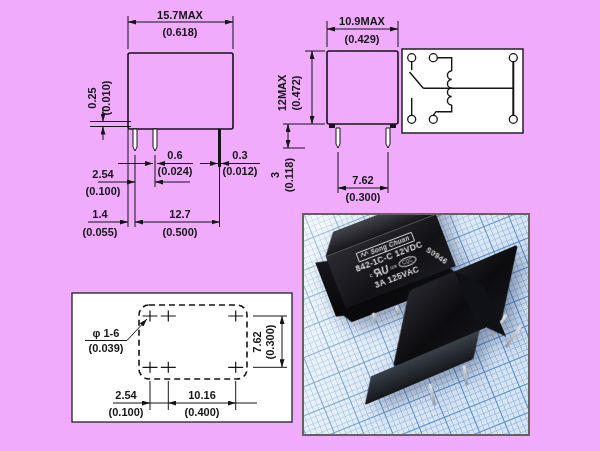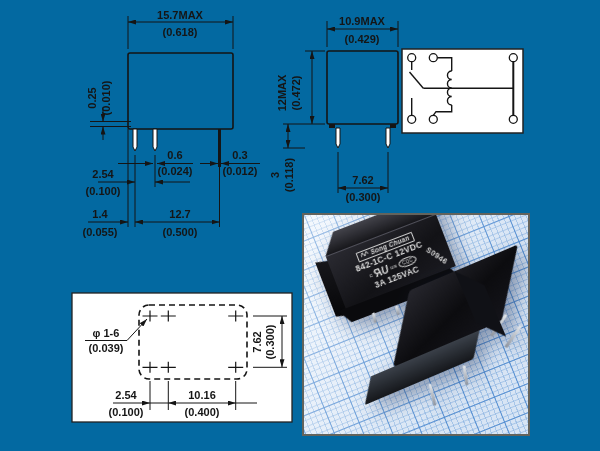--- a/index.html
+++ b/index.html
@@ -1,16 +1,16 @@
 <!DOCTYPE html>
 <html><head>
 <meta charset="utf-8">
 <style>
   html,body{margin:0;padding:0;background:#ffffff;}
-  #stage{position:relative;width:600px;height:451px;background:#0369a1;overflow:hidden;
+  #stage{position:relative;width:600px;height:451px;background:#f0abfc;overflow:hidden;
          font-family:"Liberation Sans",sans-serif;}
   svg text{font-family:"Liberation Sans",sans-serif;font-weight:bold;font-size:11px;fill:#151515;}
   .abs{position:absolute;}
   
   #photo{position:absolute;left:302px;top:213px;width:224px;height:219px;
          border:2px solid #63635c;background:#e9f1fa;overflow:hidden;}
   #grid{position:absolute;left:-70%;top:-70%;width:260%;height:260%;
         transform:rotate(-22deg);
         background-color:#edf4fc;
         background-image:

